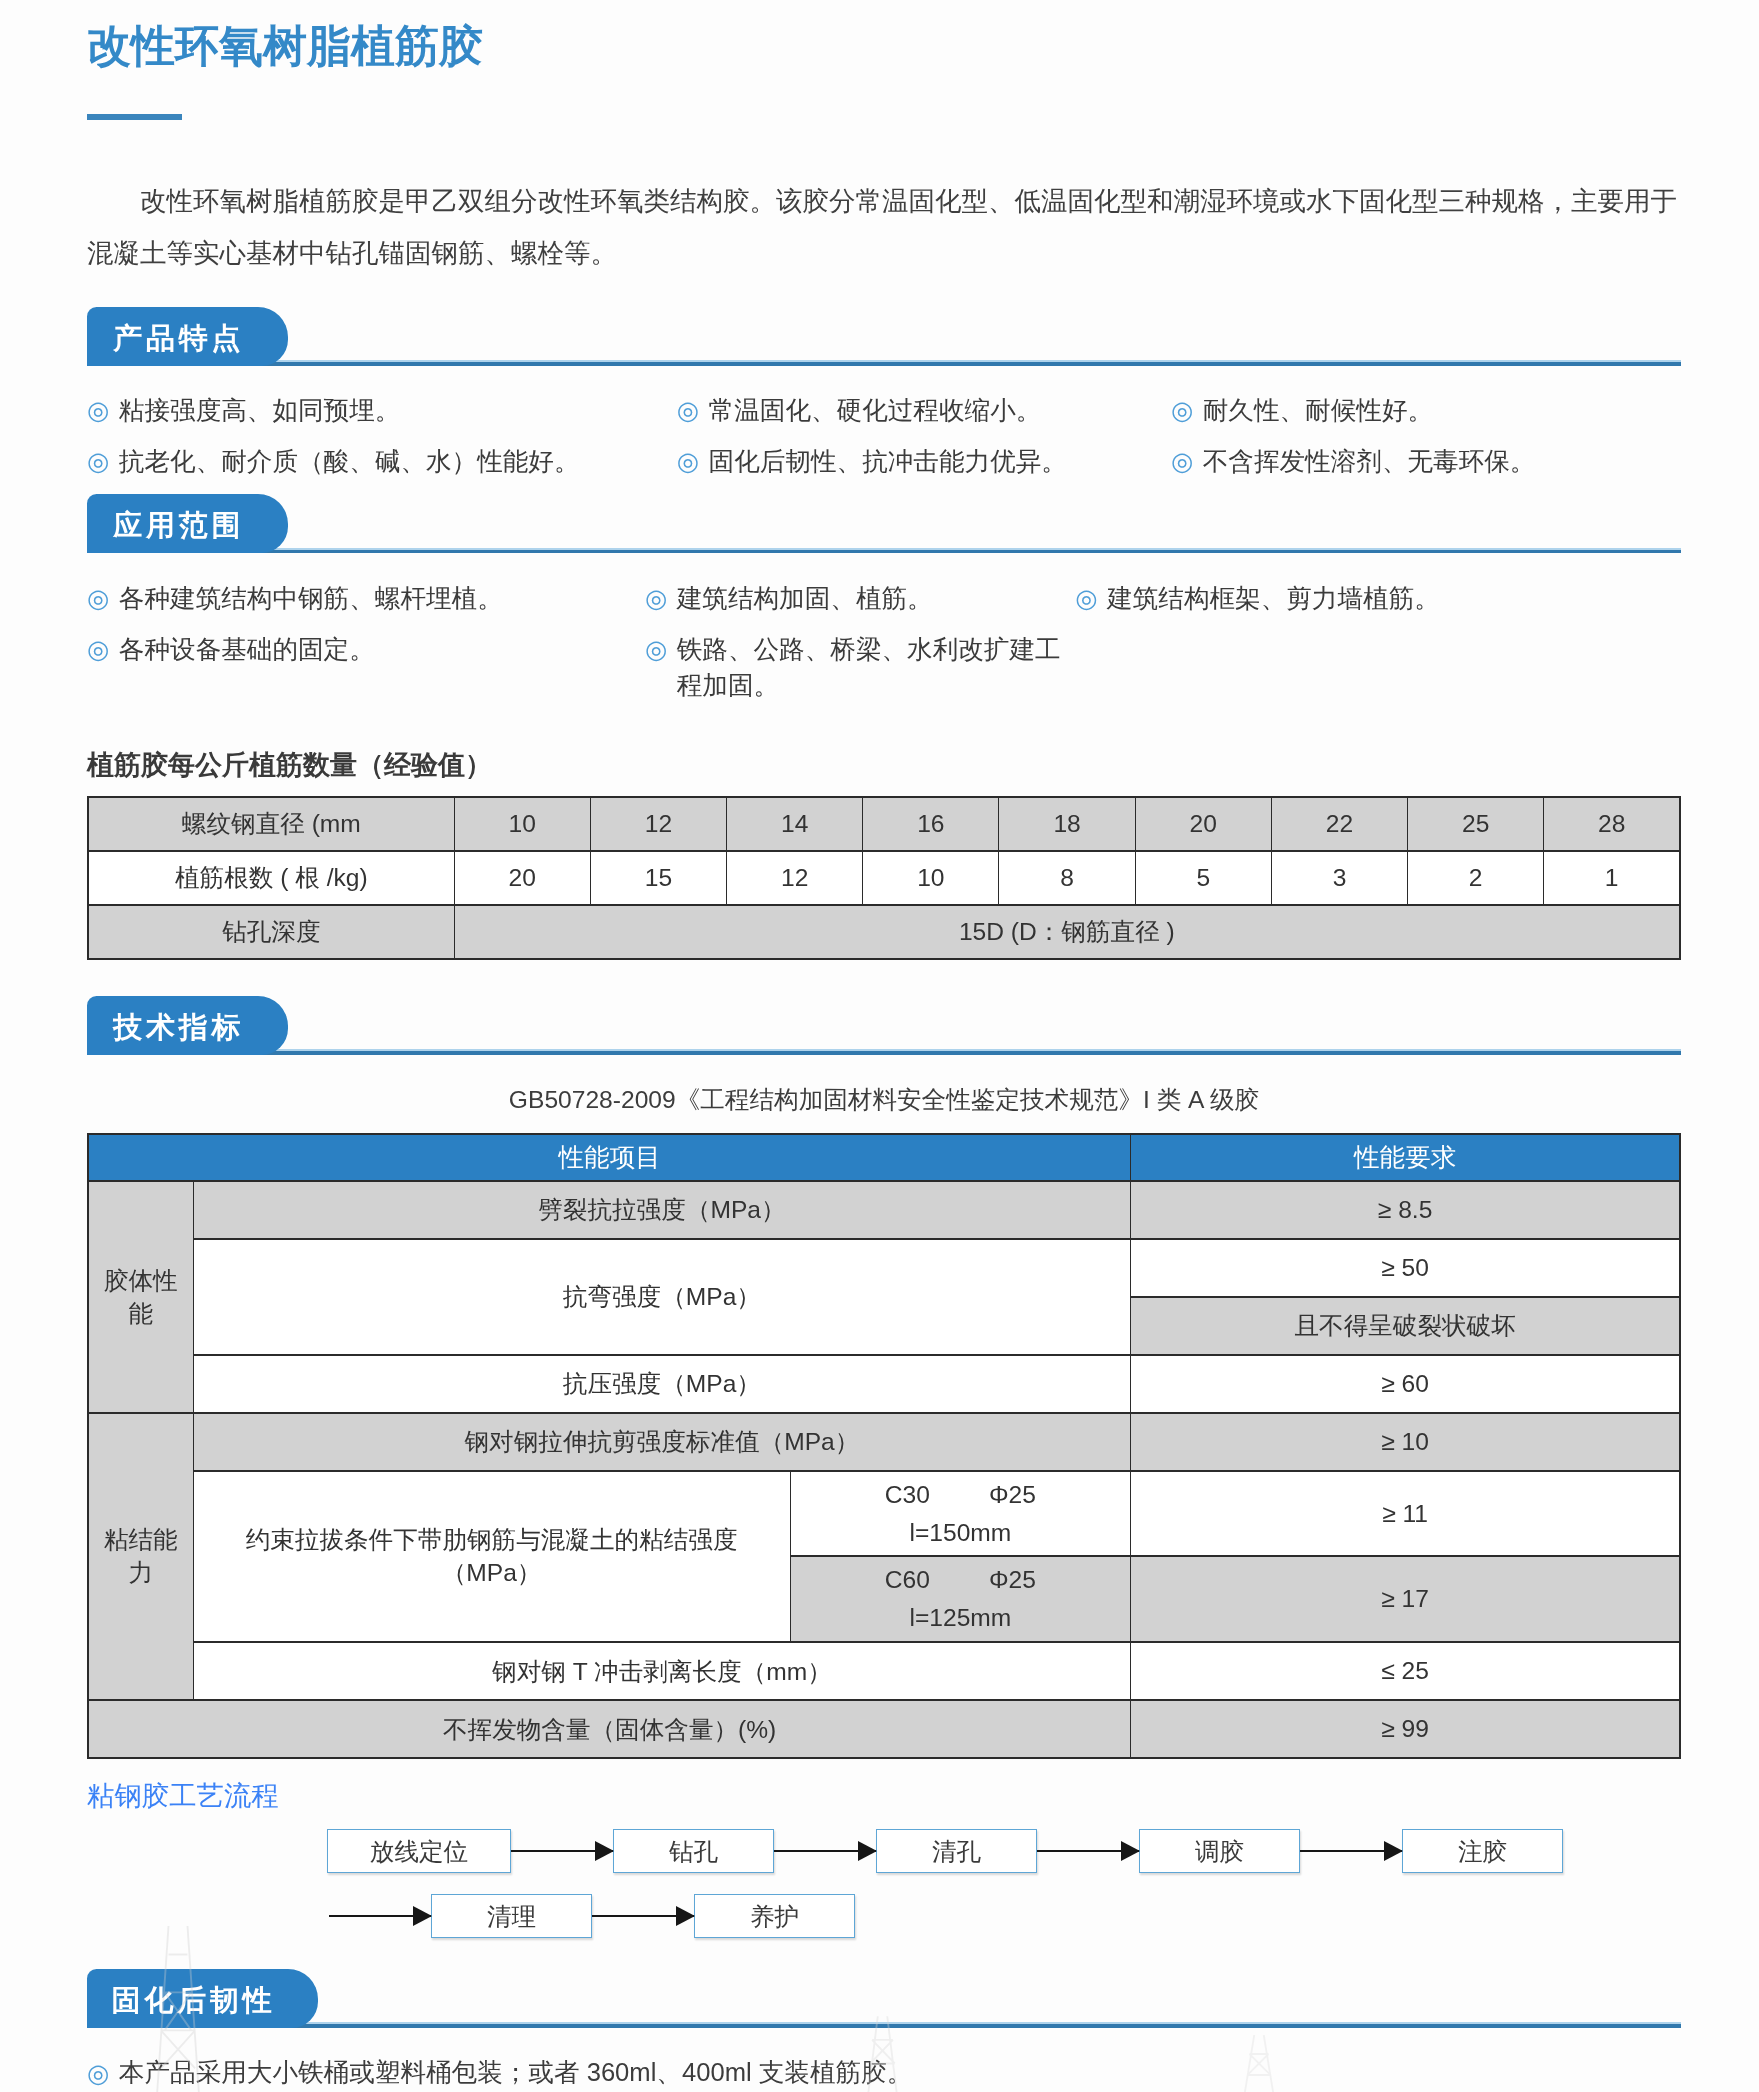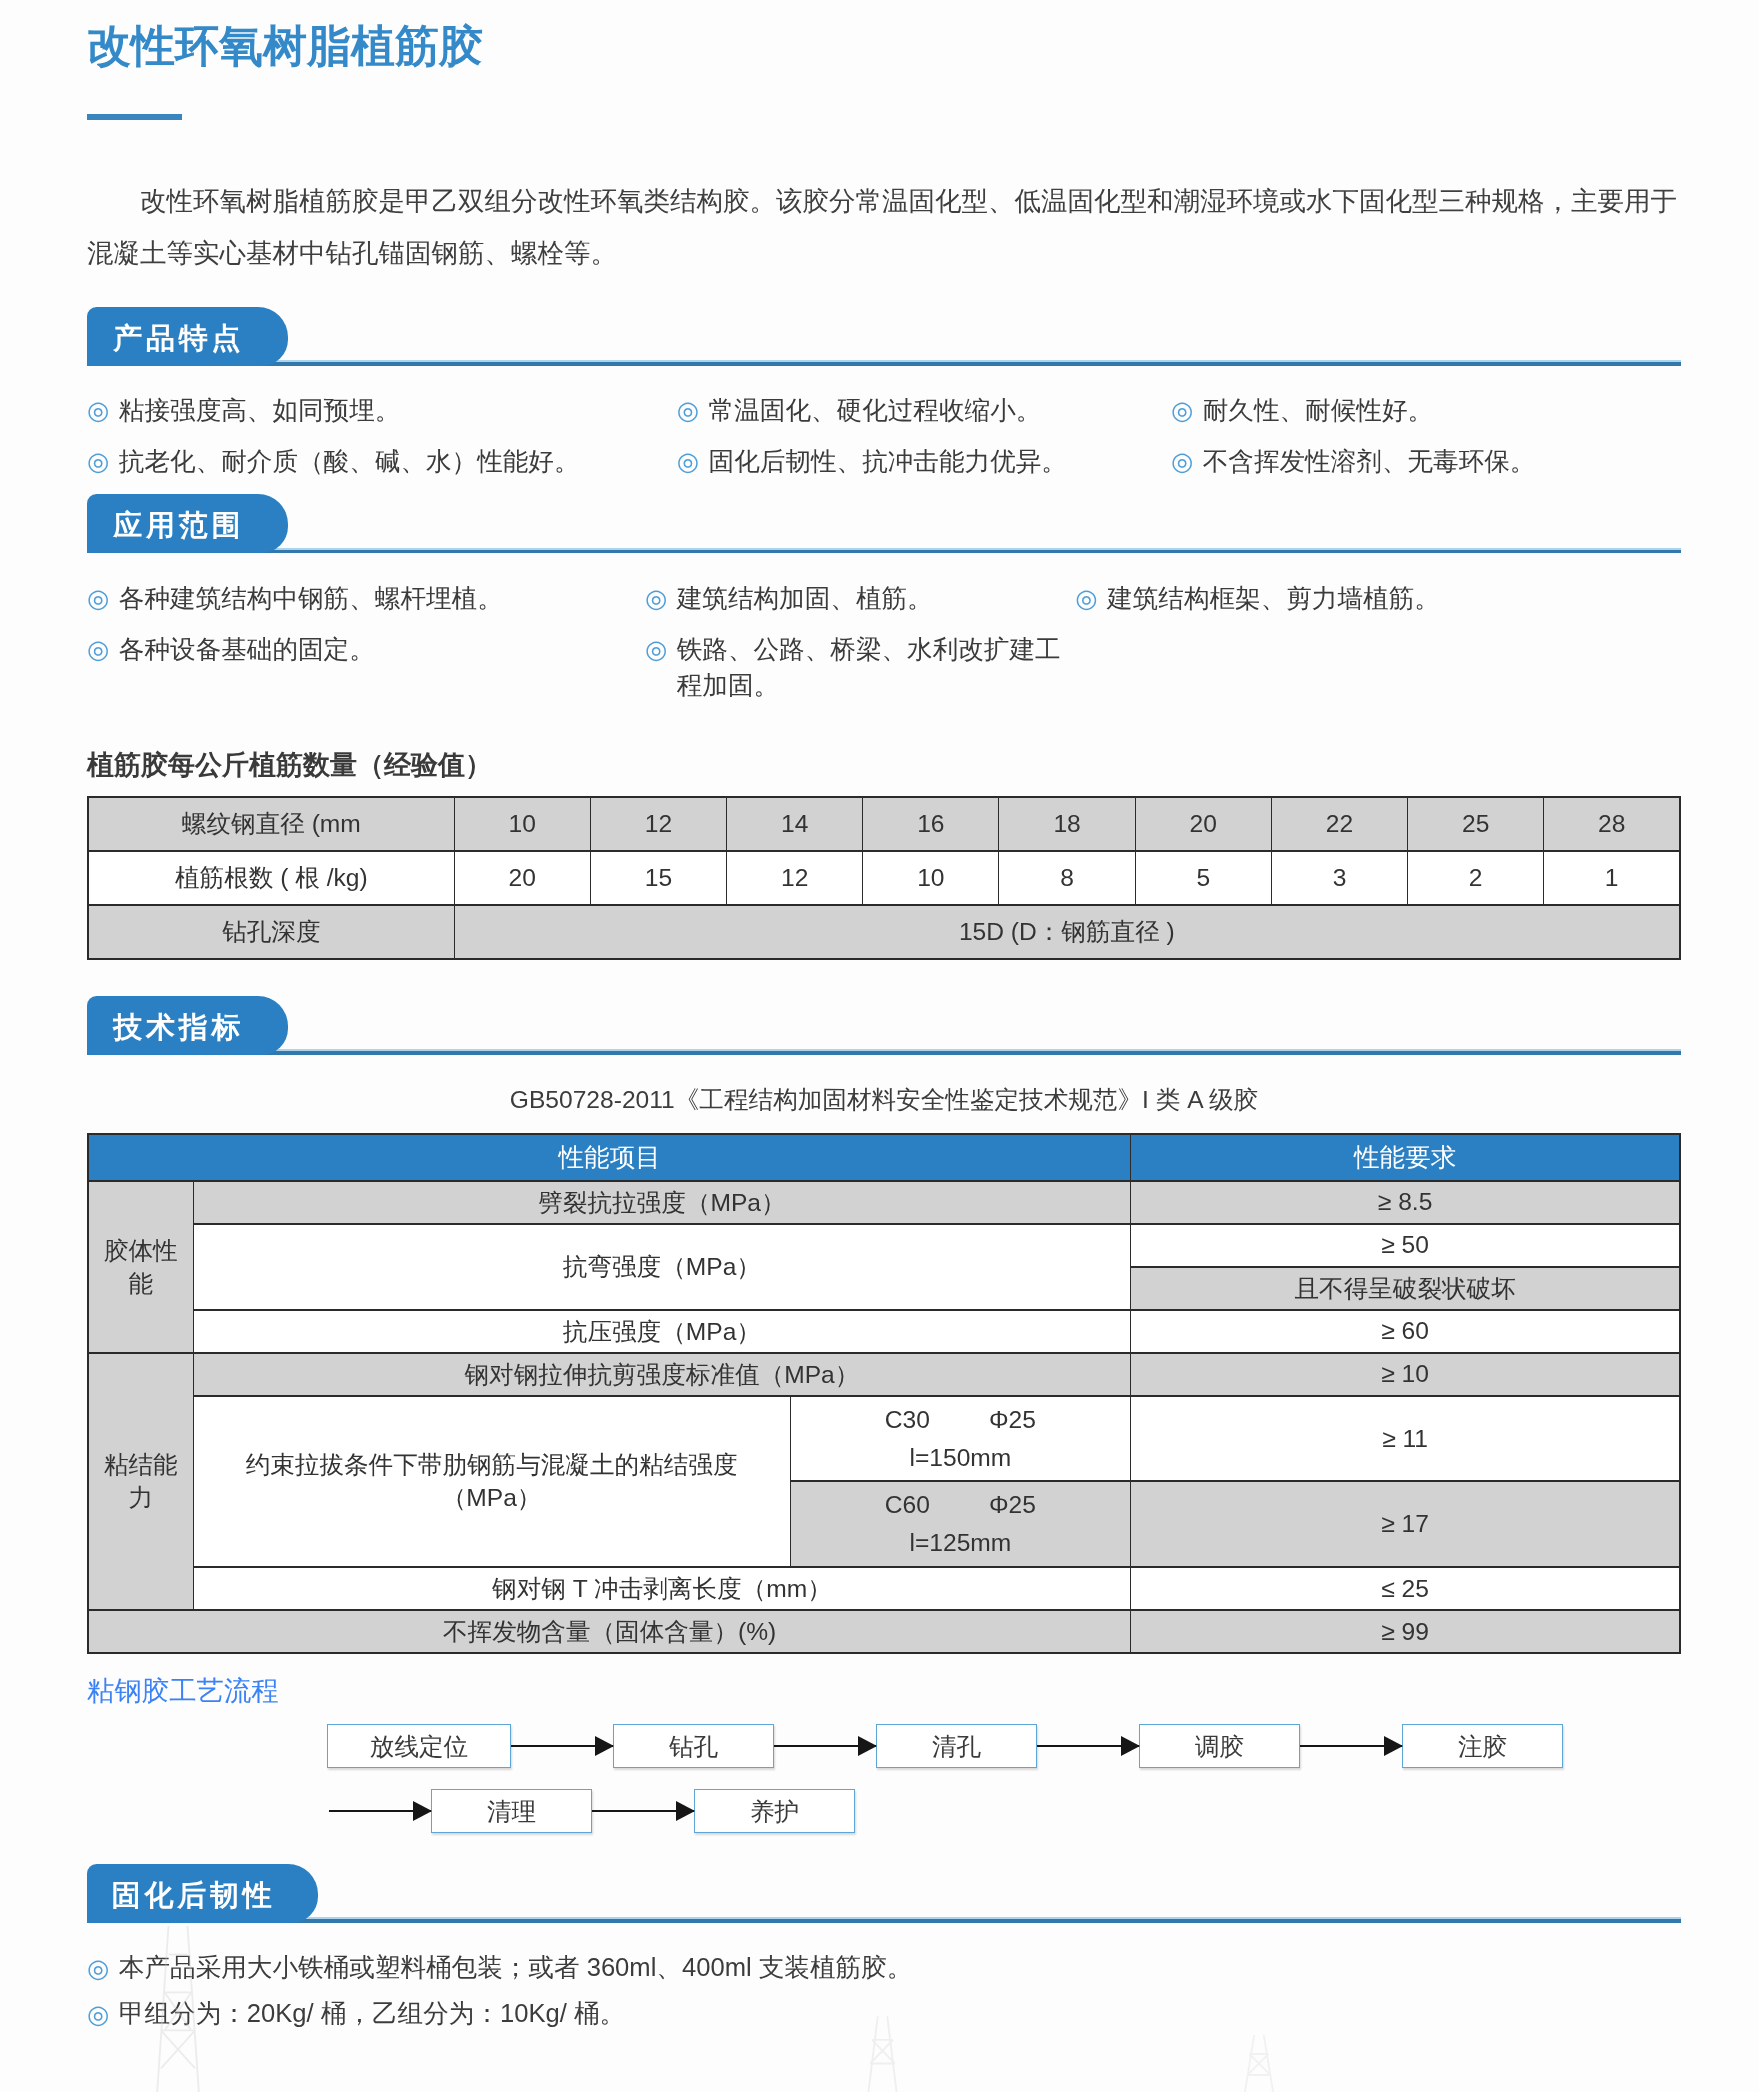--- a/index.html
+++ b/index.html
@@ -35,21 +35,21 @@
   table { width:100%; border-collapse:collapse; table-layout:fixed; font-size:24.6px; color:#333; }
   table.rebar, table.tech { border:2.8px solid #2b2b2b; }
   td { border-left:1.9px solid #2b2b2b; border-right:1.9px solid #2b2b2b;
        border-top:2.8px solid #2b2b2b; border-bottom:2.8px solid #2b2b2b;
        text-align:center; vertical-align:middle; padding:3.8px 7.6px; }
   .rebar td { height:54px; }
   td.g { background:#d2d2d2; }
   td.w { background:#ffffff; }
 
   .std-note { margin:28px 0 17px 0; text-align:center; font-size:24.6px; color:#3c3c3c; }
-  .tech td { height:43px; }
+  .tech td { height:58px; }
   .tech tr.hd td { background:#2b80c3; color:#ffffff; height:47px; font-size:25.6px; }
   .tech td.tall { height:83px; }
   .spec-top { display:flex; justify-content:center; gap:59px; line-height:38px; }
   .spec-bot { line-height:38px; }
 
   
   .flow-sub { margin:19px 0 0 0; font-size:27.4px; color:#3b82f6; }
   .flow-row { display:flex; align-items:center; }
   .flow-row.r1 { margin:15px 0 0 240px; }
   .flow-row.r2 { margin:21px 0 0 242px; }
@@ -186,21 +186,21 @@
         <td class="g">钻孔深度</td>
         <td class="g" colspan="9">15D (D：钢筋直径 )</td>
       </tr>
     </tbody>
       </table>
 
     <div class="sec mt-sec3">
       <div class="sec-rule"></div>
       <div class="sec-badge">技术指标</div>
     </div>
-    <div class="std-note">GB50728-2011《工程结构加固材料安全性鉴定技术规范》I 类 A 级胶</div>
+    <div class="std-note">GB50728-2009《工程结构加固材料安全性鉴定技术规范》I 类 A 级胶</div>
 
     <table class="tech">
       <colgroup>
         <col style="width:6.6%">
           <col style="width:37.5%">
           <col style="width:21.4%">
           <col style="width:34.5%">
       </colgroup>
       <tbody>
           <tr class="hd">

